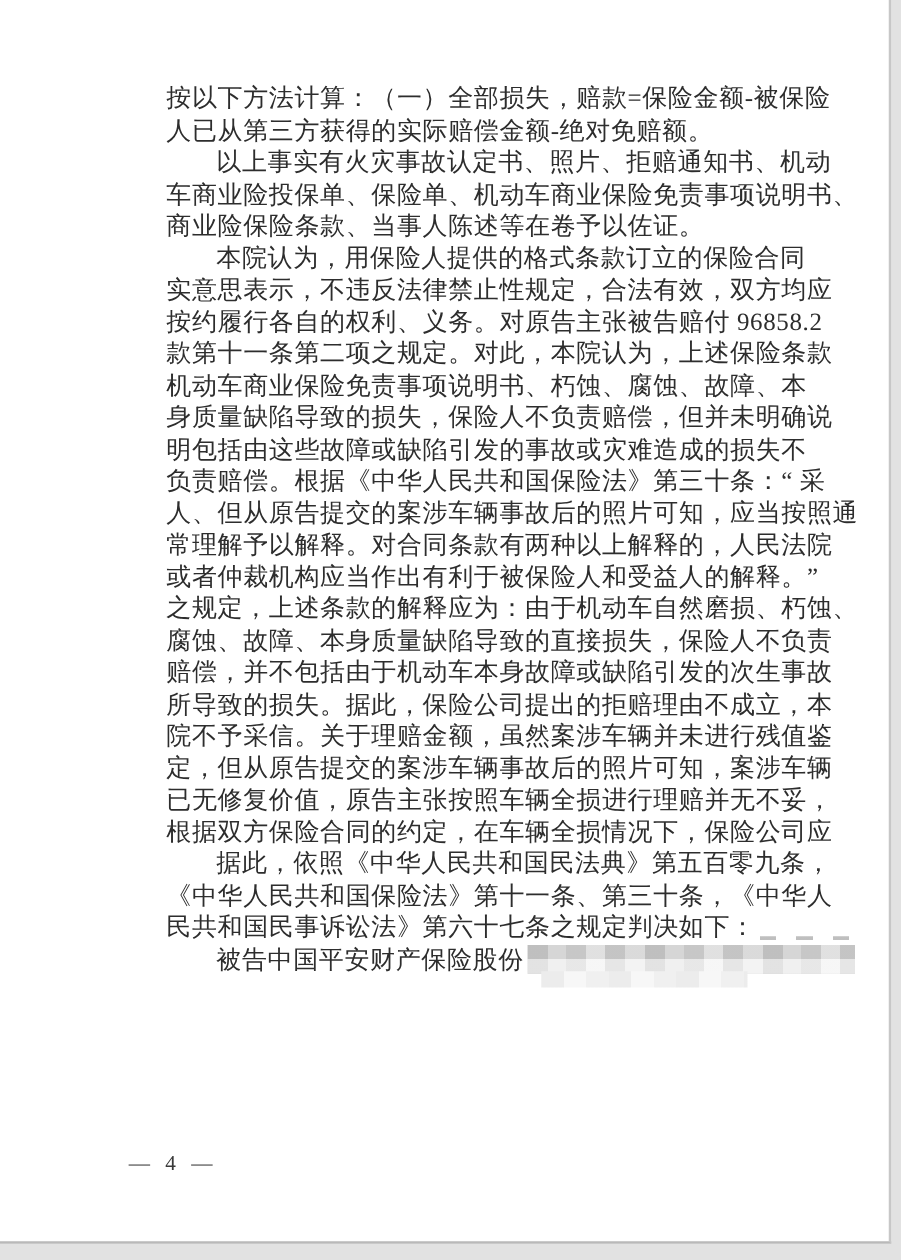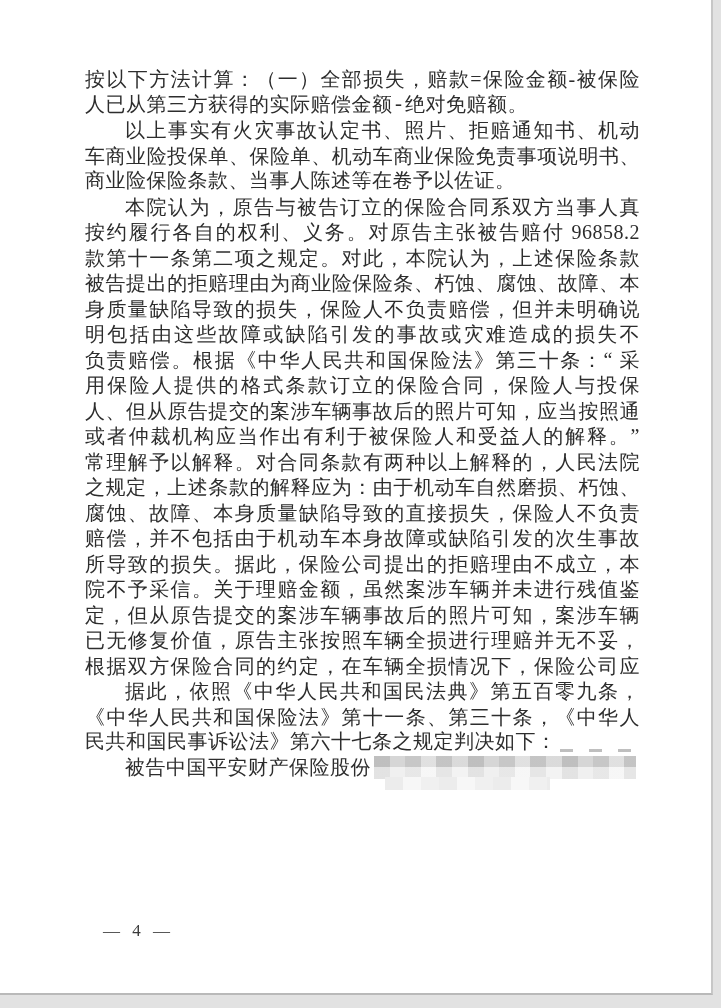--- a/index.html
+++ b/index.html
@@ -34,25 +34,25 @@
     color: #2d2d2d;
     letter-spacing: 0.5px;
   }
   .line {
     position: relative;
     text-align: justify;
     text-align-last: justify;
     text-justify: inter-character;
     white-space: nowrap;
     height: 25.5px;
+    margin-left: 48px;
   }
   .line.last {
     text-align: right;
     text-align-last: left;
-    font-family: Liberation Mono, monospace;
   }
   .line.indent {
     padding-left: 40px;
   }
   
   .redaction {
     display: inline-block;
     position: relative;
     width: 262px;
     height: 23px;
@@ -98,31 +98,31 @@
 </head>
 <body>
 
 <div class="page">
   <div class="text-block">
       <div class="line"><span>按以下方法计算：（一）全部损失，赔款=保险金额-被保险</span></div>
       <div class="line last"><span>人已从第三方获得的实际赔偿金额-绝对免赔额。</span></div>
       <div class="line indent"><span>以上事实有火灾事故认定书、照片、拒赔通知书、机动</span></div>
       <div class="line"><span>车商业险投保单、保险单、机动车商业保险免责事项说明书、</span></div>
       <div class="line last"><span>商业险保险条款、当事人陈述等在卷予以佐证。</span></div>
-      <div class="line indent"><span>本院认为，原告与被告订立的保险合同系双方当事人真</span></div>
+      <div class="line indent"><span>本院认为，用保险人提供的格式条款订立的保险合同</span></div>
+      <div class="line"><span>实意思表示，不违反法律禁止性规定，合法有效，双方均应</span></div>
       <div class="line"><span>按约履行各自的权利、义务。对原告主张被告赔付 96858.2</span></div>
       <div class="line"><span>款第十一条第二项之规定。对此，本院认为，上述保险条款</span></div>
-      <div class="line"><span>被告提出的拒赔理由为商业险保险条、朽蚀、腐蚀、故障、本</span></div>
+      <div class="line"><span>机动车商业保险免责事项说明书、朽蚀、腐蚀、故障、本</span></div>
       <div class="line"><span>身质量缺陷导致的损失，保险人不负责赔偿，但并未明确说</span></div>
       <div class="line"><span>明包括由这些故障或缺陷引发的事故或灾难造成的损失不</span></div>
       <div class="line"><span>负责赔偿。根据《中华人民共和国保险法》第三十条：“ 采</span></div>
-      <div class="line"><span>用保险人提供的格式条款订立的保险合同，保险人与投保</span></div>
       <div class="line"><span>人、但从原告提交的案涉车辆事故后的照片可知，应当按照通</span></div>
+      <div class="line"><span>常理解予以解释。对合同条款有两种以上解释的，人民法院</span></div>
       <div class="line"><span>或者仲裁机构应当作出有利于被保险人和受益人的解释。”</span></div>
-      <div class="line"><span>常理解予以解释。对合同条款有两种以上解释的，人民法院</span></div>
       <div class="line"><span>之规定，上述条款的解释应为：由于机动车自然磨损、朽蚀、</span></div>
       <div class="line"><span>腐蚀、故障、本身质量缺陷导致的直接损失，保险人不负责</span></div>
       <div class="line"><span>赔偿，并不包括由于机动车本身故障或缺陷引发的次生事故</span></div>
       <div class="line"><span>所导致的损失。据此，保险公司提出的拒赔理由不成立，本</span></div>
       <div class="line"><span>院不予采信。关于理赔金额，虽然案涉车辆并未进行残值鉴</span></div>
       <div class="line"><span>定，但从原告提交的案涉车辆事故后的照片可知，案涉车辆</span></div>
       <div class="line"><span>已无修复价值，原告主张按照车辆全损进行理赔并无不妥，</span></div>
       <div class="line"><span>根据双方保险合同的约定，在车辆全损情况下，保险公司应</span></div>
       <div class="line indent"><span>据此，依照《中华人民共和国民法典》第五百零九条，</span></div>
       <div class="line"><span>《中华人民共和国保险法》第十一条、第三十条，《中华人</span></div>

